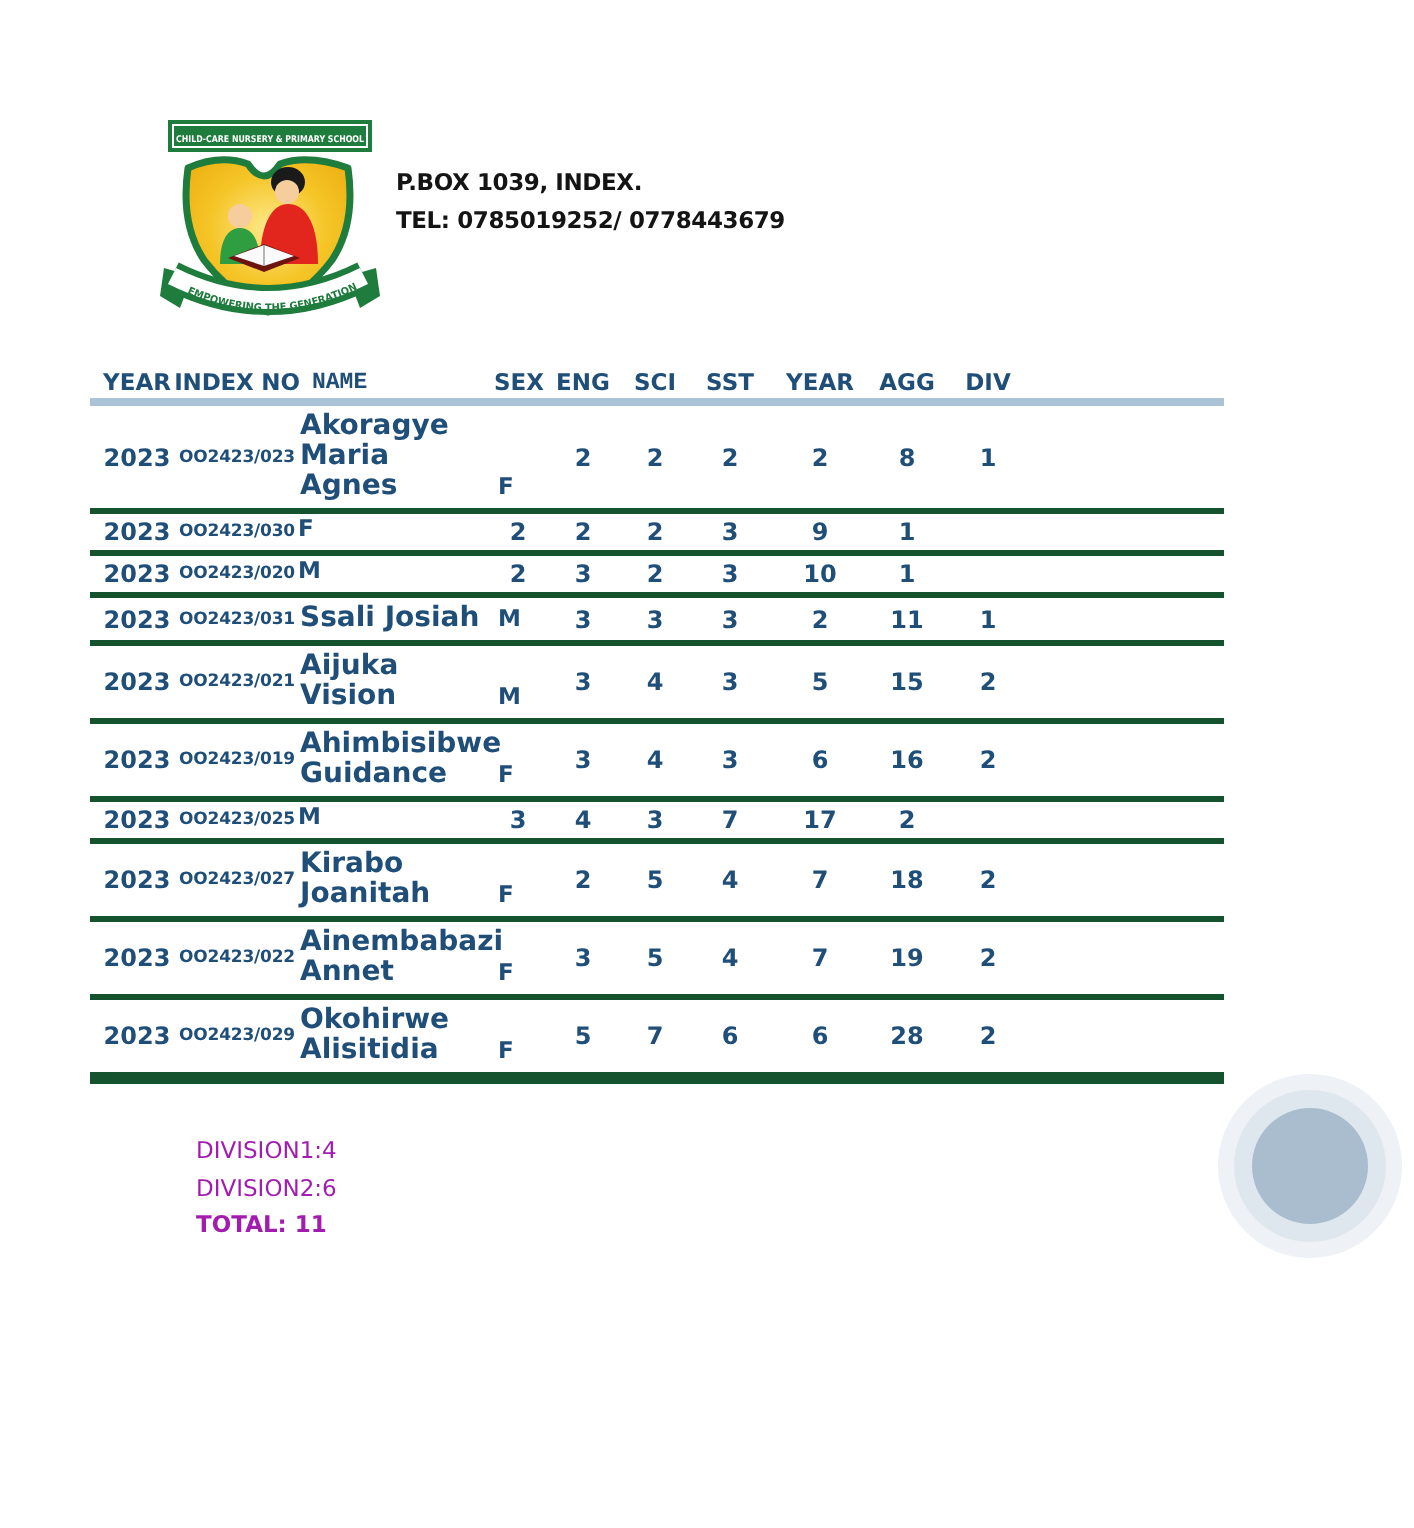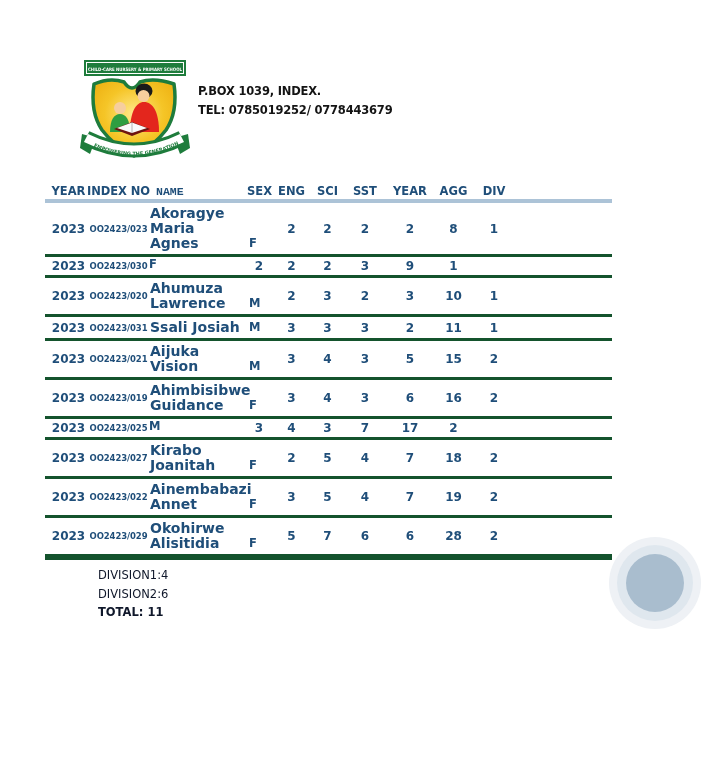--- a/index.html
+++ b/index.html
@@ -36,21 +36,21 @@
   .c-name  { padding: 3px 0 3px 5px; font-size: 14px; line-height: 15px; align-items: flex-start; }
   .c-sex   { padding-left: 4px; align-items: flex-end; padding-bottom: 4px; font-size: 11.5px; }
   .c-num   { justify-content: center; align-items: center; font-size: 12px; }
   .c-spare { }
   .t-header .cell { font-size: 11.5px; white-space: nowrap; align-items: center;
                     padding: 0; overflow: visible; }
   .t-header .c-name { padding-left: 11px; font-family: Liberation Mono, monospace; }
   .t-header .c-sex  { padding-left: 2px; }
 
   
-  .summary { position: absolute; left: 98px; top: 566px; color: #0f172a; }
+  .summary { position: absolute; left: 98px; top: 566px; color: #a21caf; }
   .summary p { font-size: 11.5px; line-height: 18.5px; font-weight: normal; }
   .summary p.total { font-weight: bold; }
 
   
   .circle-halo { position: absolute; left: 609px; top: 537px; width: 92px; height: 92px;
                  border-radius: 50%; background: #EEF1F5; }
   .circle-ring { position: absolute; left: 8px; top: 8px; width: 76px; height: 76px;
                  border-radius: 50%; background: #DFE7EE; }
   .circle-core { position: absolute; left: 9px; top: 9px; width: 58px; height: 58px;
                  border-radius: 50%; background: #A9BDCE; }
@@ -144,21 +144,20 @@
           <div class="cell c-num">2</div>
           <div class="cell c-num">2</div>
           <div class="cell c-num">3</div>
           <div class="cell c-num">9</div>
           <div class="cell c-num">1</div>
           <div class="cell c-spare"></div>
         </div>
         <div class="t-row">
           <div class="cell c-year">2023</div>
           <div class="cell c-index">OO2423/020</div>
-          <div class="cell c-name">Ahumuza Lawrence</div>
           <div class="cell c-sex">M</div>
           <div class="cell c-num">2</div>
           <div class="cell c-num">3</div>
           <div class="cell c-num">2</div>
           <div class="cell c-num">3</div>
           <div class="cell c-num">10</div>
           <div class="cell c-num">1</div>
           <div class="cell c-spare"></div>
         </div>
         <div class="t-row">

